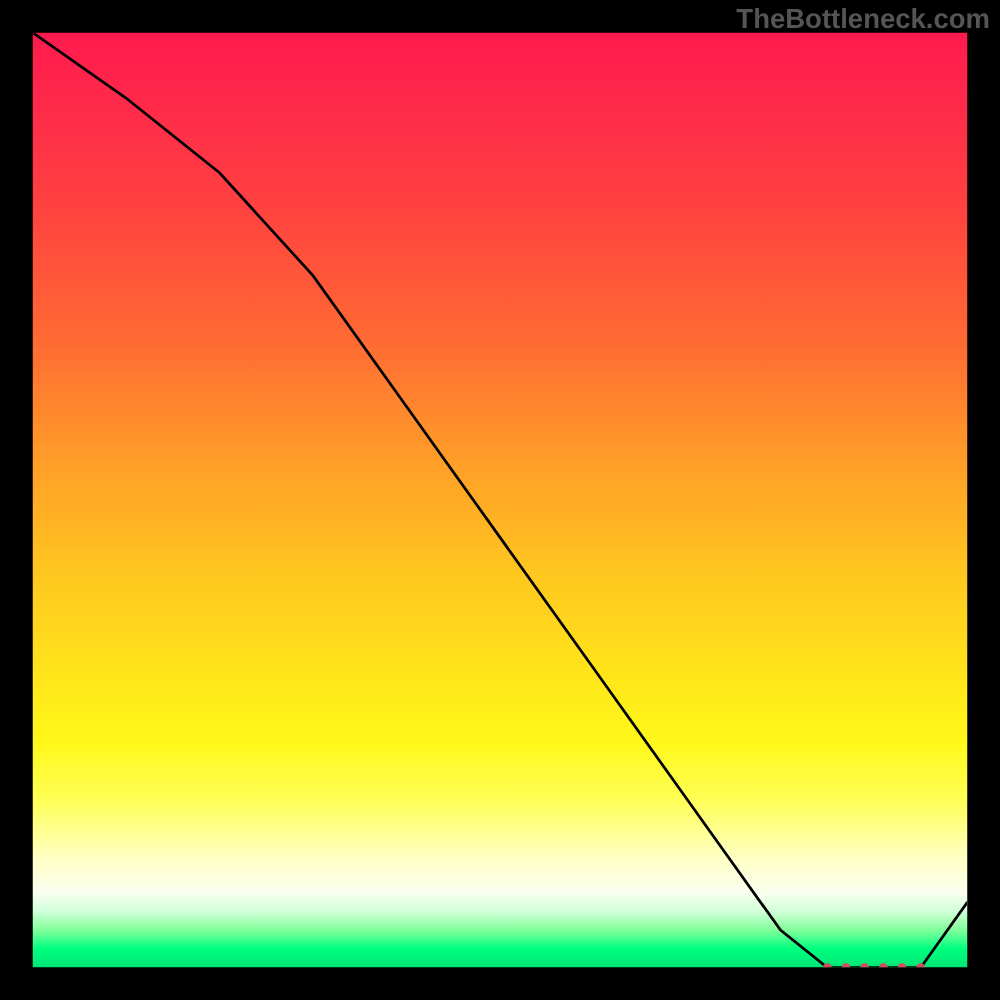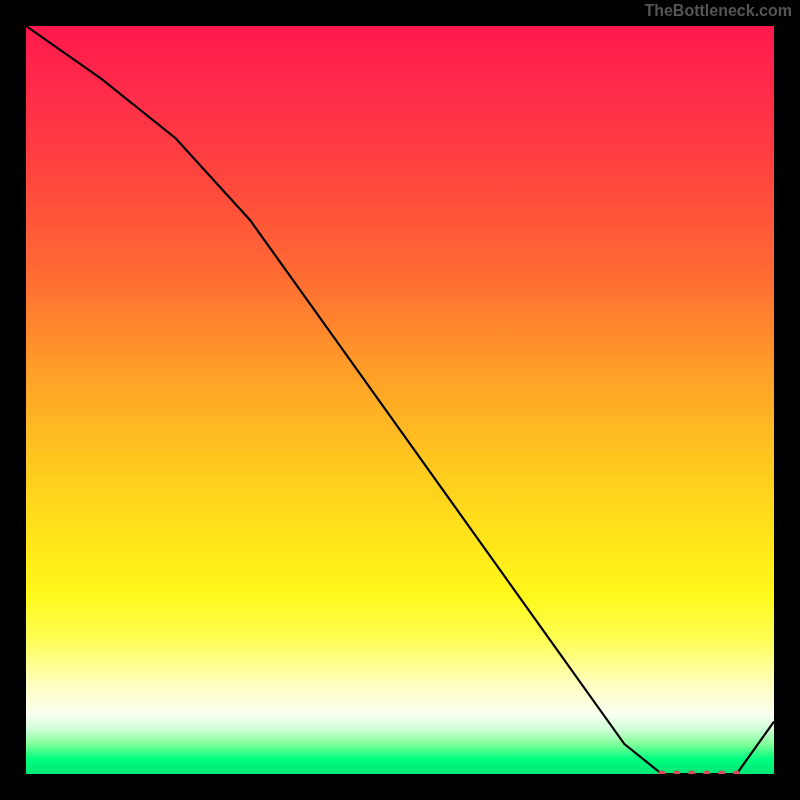--- a/index.html
+++ b/index.html
@@ -9,21 +9,21 @@
     height: 800px;
     background: #000;
     font-family: Arial, sans-serif;
     position: relative;
   }
   .watermark {
     position: absolute;
     top: 2px;
     right: 8px;
     color: #555;
-    font-size: 16px;
+    font-size: 22px;
     font-weight: bold;
     z-index: 10;
   }
   .frame {
     position: absolute;
     top: 0;
     left: 0;
     width: 800px;
     height: 800px;
     background: #000;

